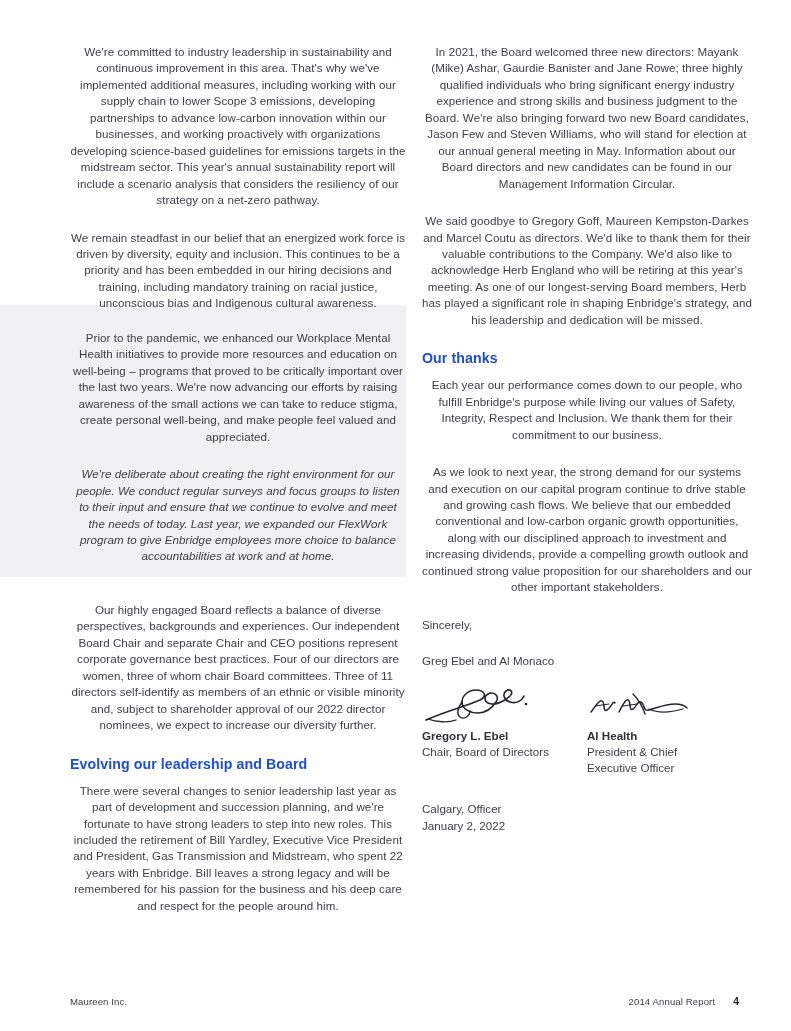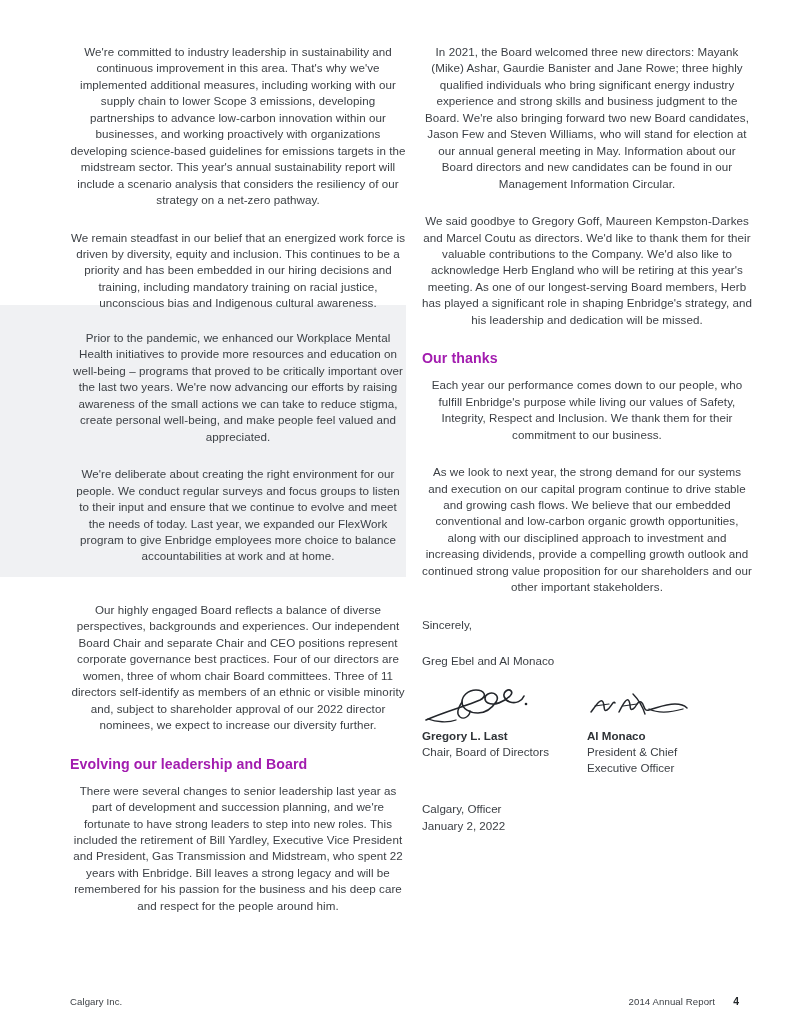--- a/index.html
+++ b/index.html
@@ -50,37 +50,37 @@
     color: #3b3f44;
     letter-spacing: 0.005em;
     text-align: center;
   }
 
   h2.heading {
     margin: 11px 0 10px 0;
     font-size: 14.2px;
     line-height: 18px;
     font-weight: bold;
-    color: #a21caf;
+    color: #1d4ed8;
     letter-spacing: 0.005em;
   }
 
   
   .col-left p.p1 { margin-bottom: 21px; }
   .col-left p.p2 { margin-bottom: 0; }
 
   
   .shaded-text {
     position: absolute;
     left: 70px;
     top: 330px;
     width: 336px;
   }
   .shaded-text p.body { }
-  .shaded-text p.body:last-child { margin-bottom: 18px; }
+  .shaded-text p.body:last-child { margin-bottom: 18px; font-style: italic; }
 
   .after-band {
     position: absolute;
     left: 70px;
     top: 602px;
     width: 336px;
   }
 
   
   .sign-intro { margin: 0 0 20px 0; font-size: 11.6px; line-height: 16.45px; }
@@ -182,51 +182,51 @@
             <svg width="120" height="46" viewBox="0 0 120 46" fill="none" xmlns="http://www.w3.org/2000/svg">
               <path d="M4 38 C22 30, 44 24, 58 18 C66 14, 62 8, 54 8 C46 8, 40 14, 40 20
                        C40 27, 48 31, 56 31 C64 31, 70 26, 74 20 C78 14, 72 9, 66 12
                        C62 14, 62 19, 66 21 C72 24, 82 20, 88 14 C92 10, 88 6, 84 9
                        C80 12, 82 18, 88 20 C94 22, 100 19, 102 14" stroke="#23262b" stroke-width="1.6" stroke-linecap="round"></path>
               <path d="M40 20 C36 26, 34 32, 38 35 C42 38, 48 34, 48 29" stroke="#23262b" stroke-width="1.4" stroke-linecap="round"></path>
               <path d="M6 37 C14 40, 26 41, 34 38" stroke="#23262b" stroke-width="1.3" stroke-linecap="round"></path>
               <circle cx="104" cy="22" r="1.3" fill="#23262b"></circle>
             </svg>
           </span>
-          <p class="sig-name">Gregory L. Last</p>
+          <p class="sig-name">Gregory L. Ebel</p>
           <p class="sig-title">Chair, Board of Directors</p>
         </div>
 
         <div class="sig-cell">
           <span class="sig-ink">
             <svg width="120" height="46" viewBox="0 0 120 46" fill="none" xmlns="http://www.w3.org/2000/svg">
               <path d="M4 30 C10 22, 14 16, 16 20 C18 24, 16 30, 20 28 C24 26, 26 18, 28 21" stroke="#23262b" stroke-width="1.5" stroke-linecap="round"></path>
               <path d="M8 24 L22 22" stroke="#23262b" stroke-width="1.2" stroke-linecap="round"></path>
               <path d="M32 30 C36 22, 40 15, 42 19 C44 23, 42 29, 46 27 C50 25, 50 18, 54 20
                        C58 22, 56 30, 62 28 C70 26, 78 22, 88 22 C94 22, 98 24, 100 26" stroke="#23262b" stroke-width="1.5" stroke-linecap="round"></path>
               <path d="M36 24 L50 22" stroke="#23262b" stroke-width="1.2" stroke-linecap="round"></path>
               <path d="M46 12 C52 18, 56 26, 58 32" stroke="#23262b" stroke-width="1.4" stroke-linecap="round"></path>
               <path d="M62 27 C70 31, 82 31, 96 27" stroke="#23262b" stroke-width="1.3" stroke-linecap="round"></path>
             </svg>
           </span>
-          <p class="sig-name">Al Monaco</p>
+          <p class="sig-name">Al Health</p>
           <p class="sig-title">President &amp; Chief</p>
           <p class="sig-title">Executive Officer</p>
         </div>
 
       </div>
 
       <div class="place-date">
         <div>Calgary, Officer</div>
         <div>January 2, 2022</div>
       </div>
     </div>
   </div>
 
   <div class="footer">
-    <span>Calgary Inc.</span>
+    <span>Maureen Inc.</span>
     <span class="footer-right">
       <span>2014 Annual Report</span>
       <span class="footer-page">4</span>
     </span>
   </div>
 
 </div>
 
 </body></html>

